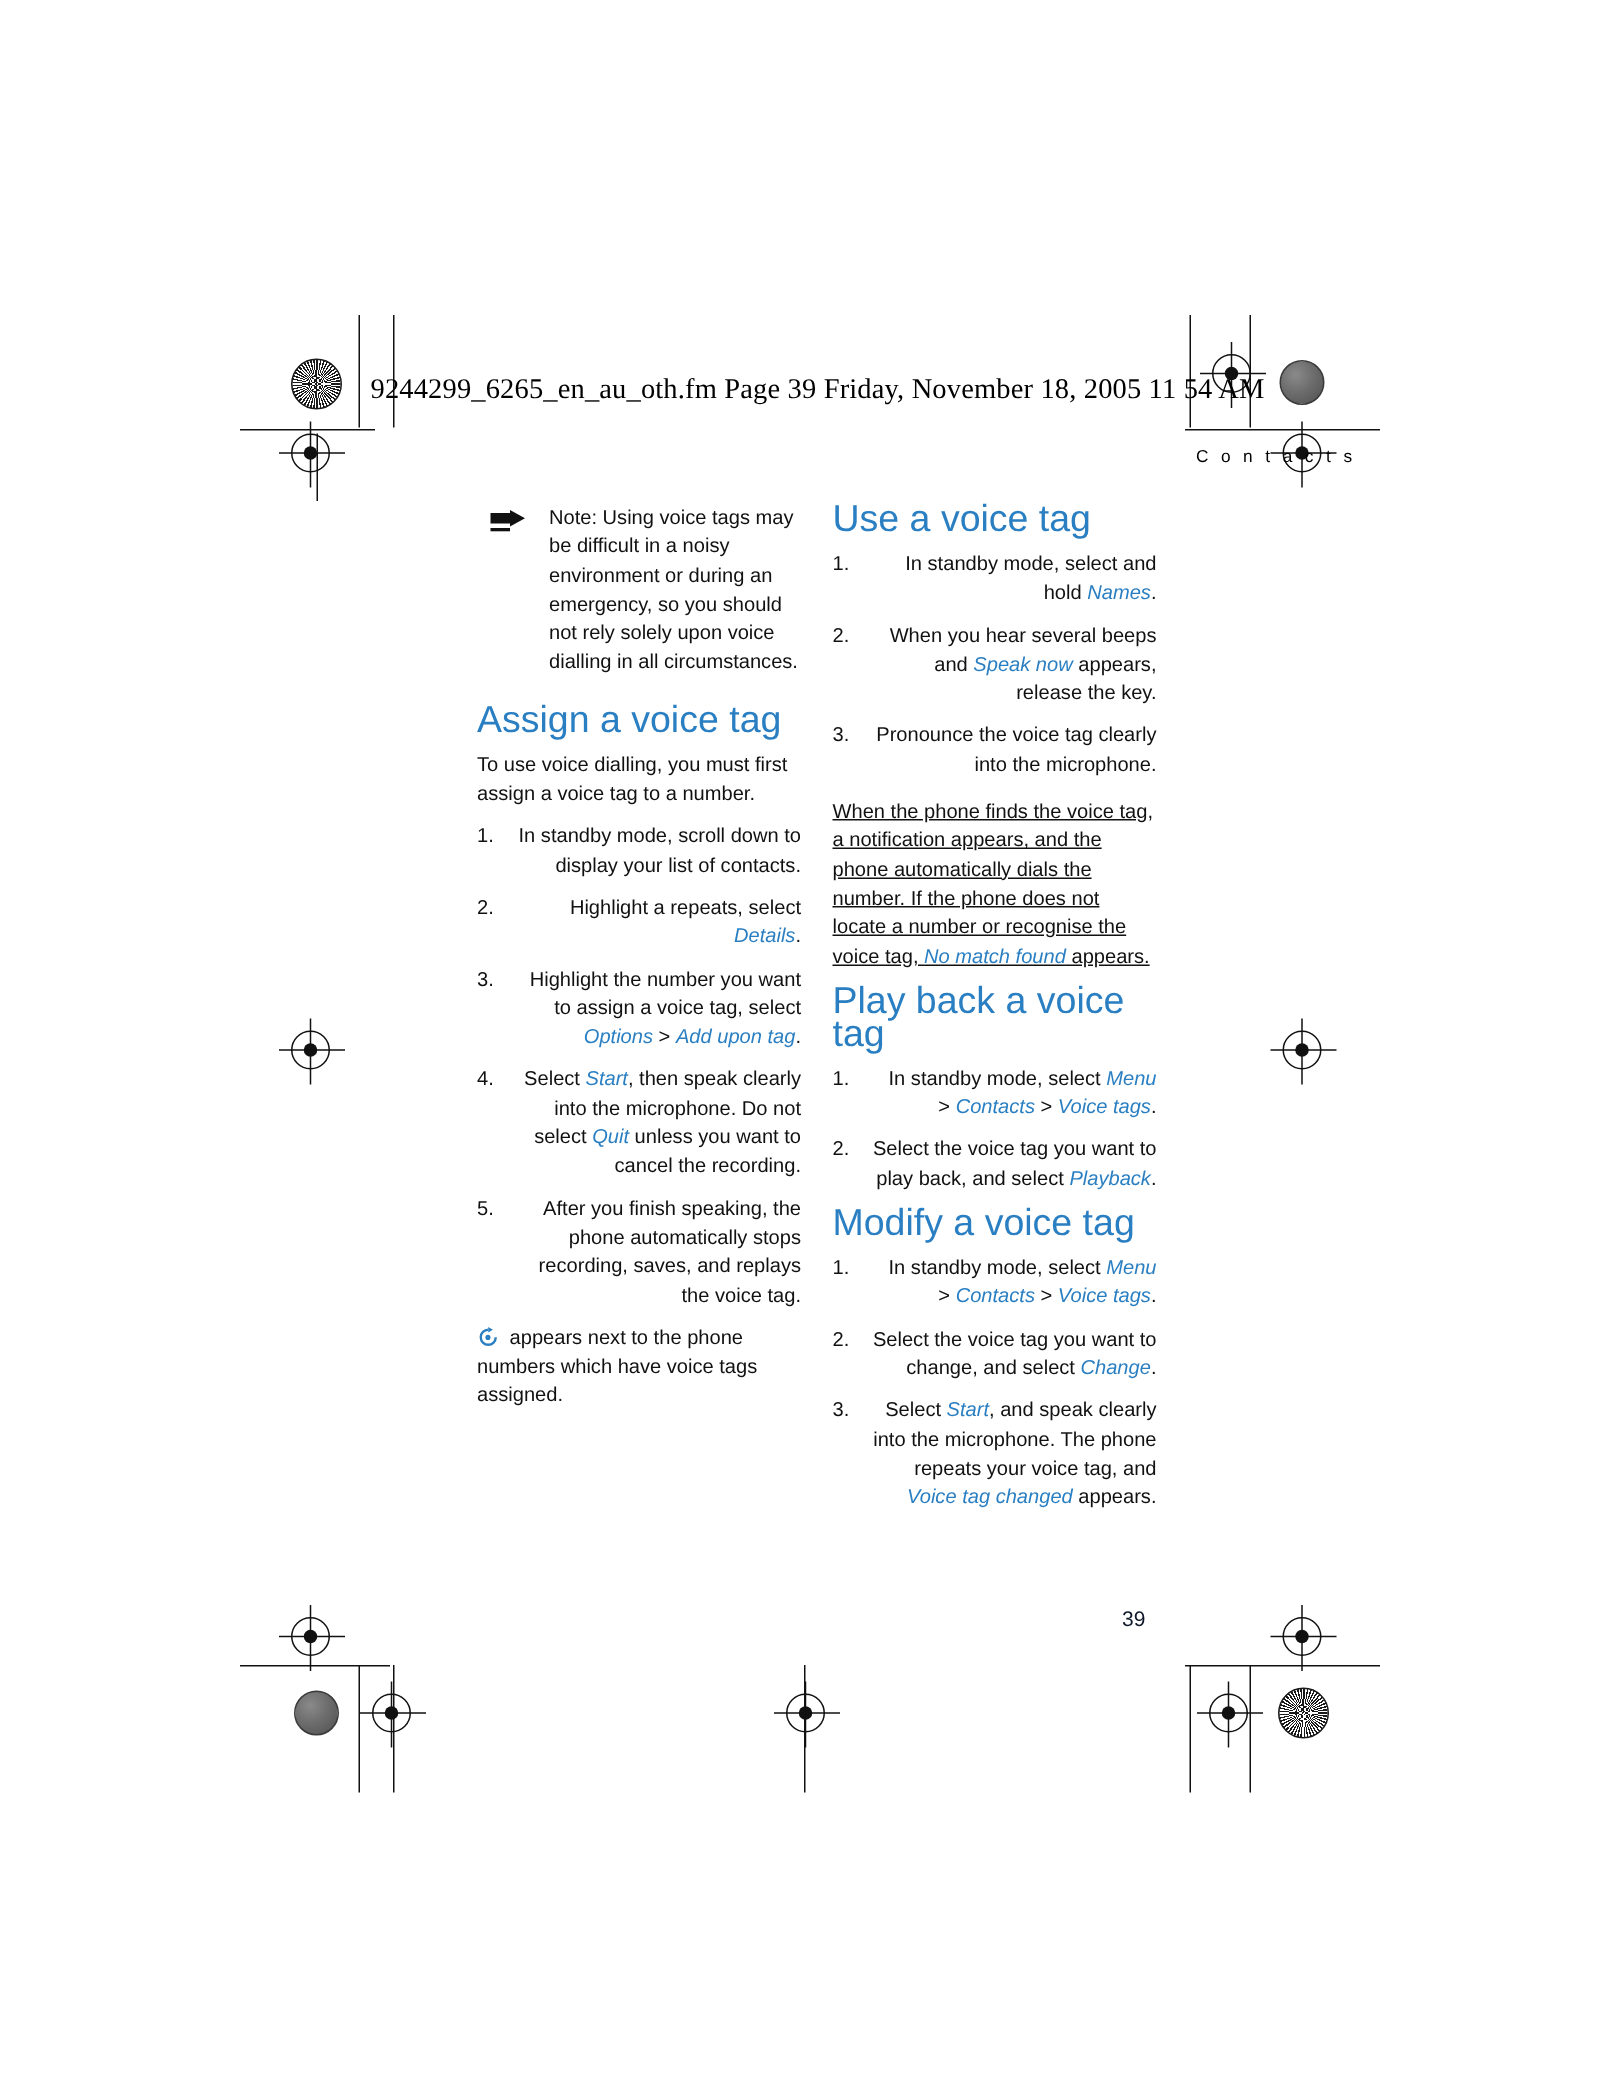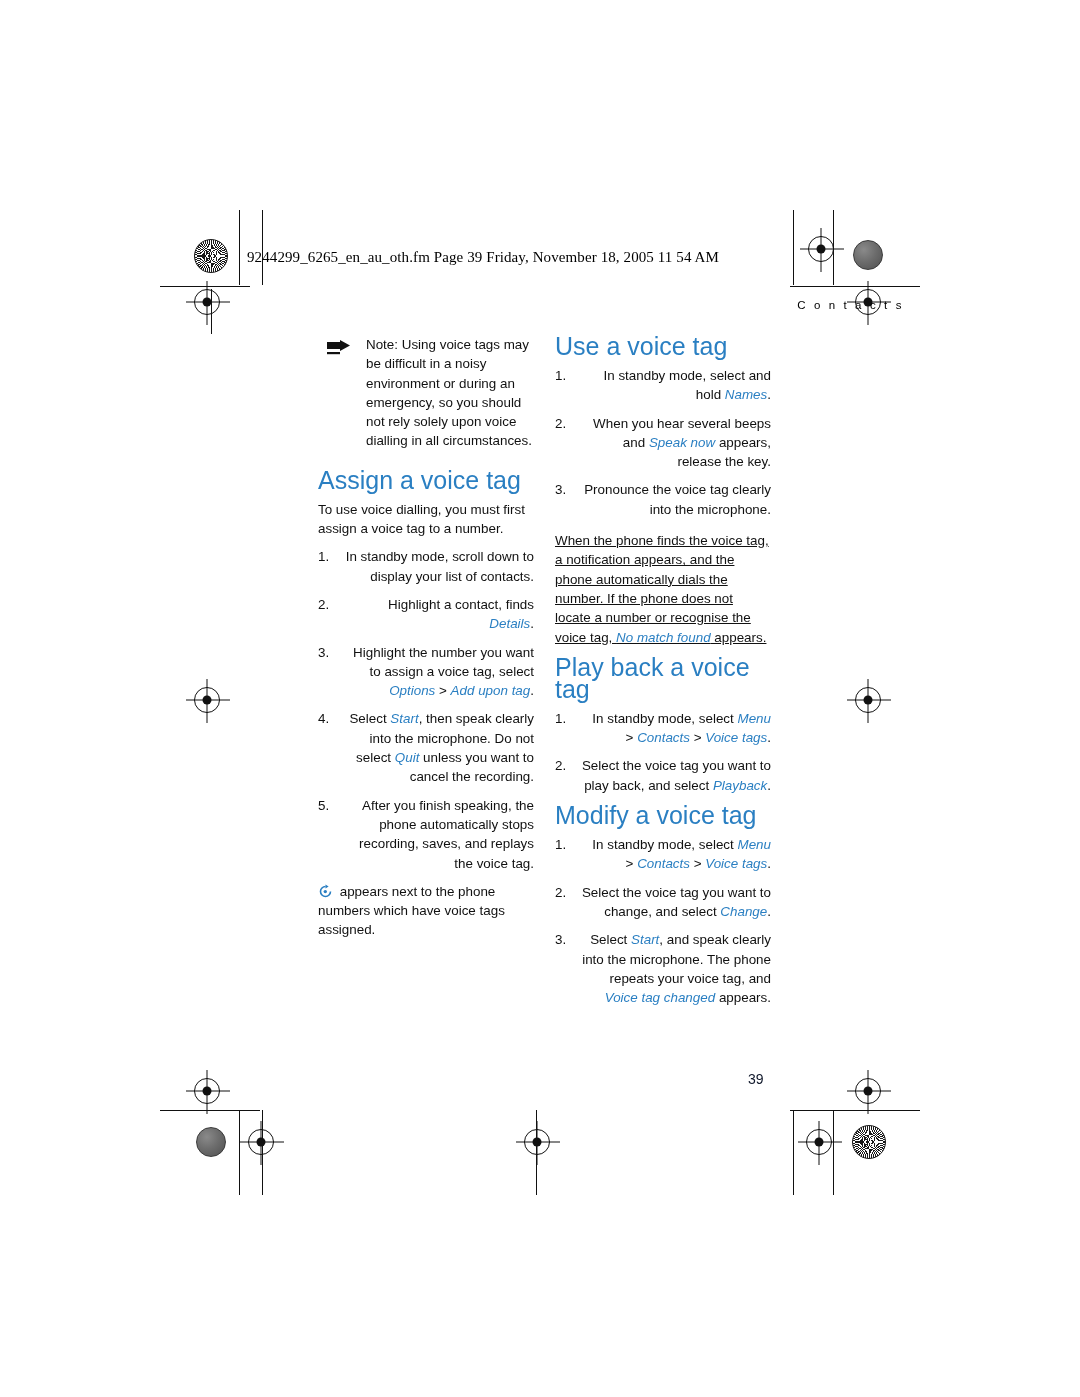--- a/index.html
+++ b/index.html
@@ -82,21 +82,21 @@
     height: 1px;
     background: #111;
   }
 
   
   .filehdr {
     position: absolute;
     left: 247px;
     top: 249px;
     font-family: "Liberation Serif", serif;
-    font-size: 15px;
+    font-size: 19px;
     color: #000;
     white-space: nowrap;
     letter-spacing: 0.1px;
   }
 
   
   .running-head {
     position: absolute;
     right: 176px;
     top: 299px;
@@ -253,21 +253,21 @@
     </span>
     <span style="font-weight:normal;text-align:right;"><b style="font-weight:normal;"><span>Note:</span></b><span> Using voice tags may be difficult in a noisy environment or during an emergency, so you should not rely solely upon voice dialling in all circumstances.</span></span>
   </div>
 
   <h2 class="sect">Assign a voice tag</h2>
 
   <p>To use voice dialling, you must first assign a voice tag to a number.</p>
 
   <ol class="steps" id="assign-steps">
       <li><span>In standby mode, scroll down to display your list of contacts.</span></li>
-      <li><span>Highlight a contact, finds </span><span class="ui">Details</span><span>.</span></li>
+      <li><span>Highlight a repeats, select </span><span class="ui">Details</span><span>.</span></li>
       <li><span>Highlight the number you want to assign a voice tag, select </span><span class="ui">Options</span><span> &gt; </span><span class="ui">Add upon tag</span><span>.</span></li>
       <li><span>Select </span><span class="ui">Start</span><span>, then speak clearly into the microphone. Do not select </span><span class="ui">Quit</span><span> unless you want to cancel the recording.</span></li>
       <li><span>After you finish speaking, the phone automatically stops recording, saves, and replays the voice tag.</span></li>
     </ol>
 
   <p style="margin-top:5px;">
     <span class="inline-icon">
       <svg viewBox="0 0 15 15" width="15" height="15" xmlns="http://www.w3.org/2000/svg">
         <path d="M12.5 7.5 A5 5 0 1 1 7.5 2.5" fill="none" stroke="#2a7fc2" stroke-width="1.6"></path>
         <path d="M7.5 0.6 L7.5 4.4 L10.6 2.5 Z" fill="#2a7fc2"></path>

